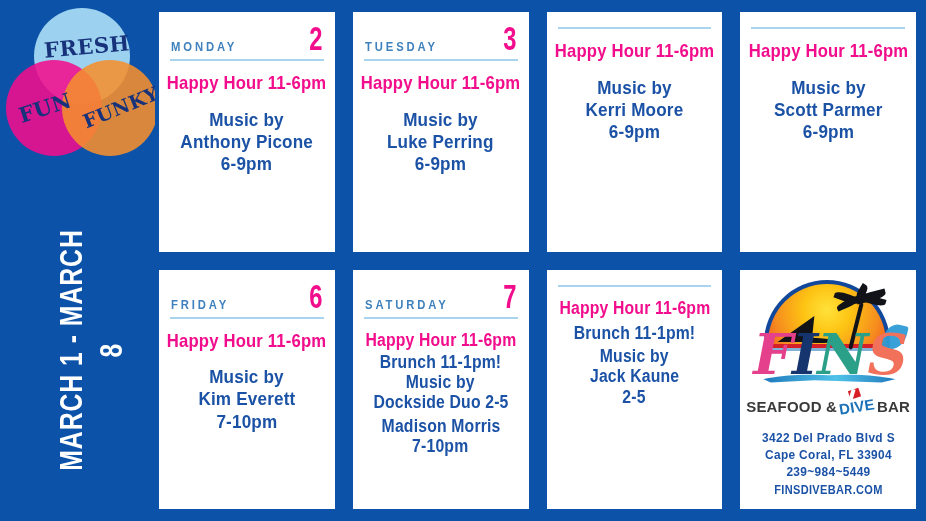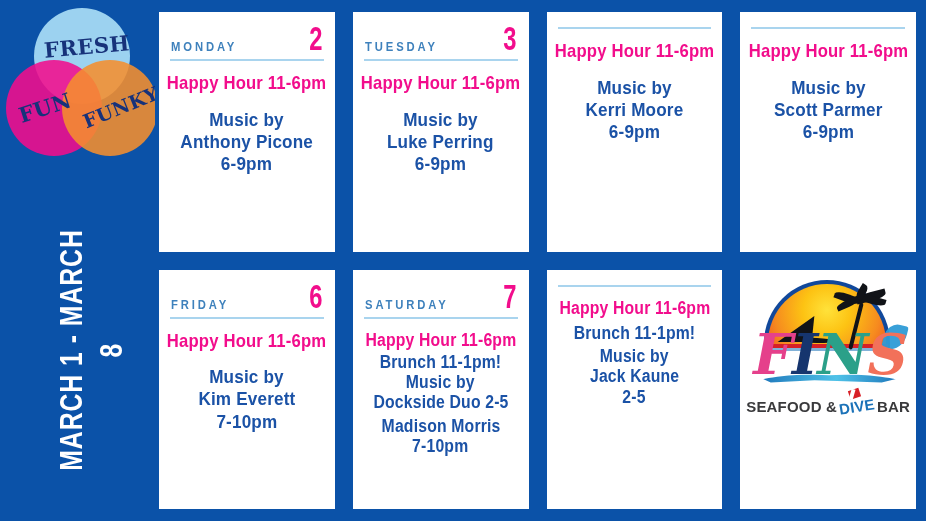--- a/index.html
+++ b/index.html
@@ -333,16 +333,22 @@
 
       <div class="seafood-row">
         <span>SEAFOOD &amp;</span>
         <span class="dive">
           <span class="diveflag"></span>
           <span>DIVE</span>
         </span>
         <span>BAR</span>
       </div>
 
+      <div class="addr">
+        <div>3422 Del Prado Blvd S</div>
+        <div>Cape Coral, FL 33904</div>
+        <div>239~984~5449</div>
+        <div class="web">FINSDIVEBAR.COM</div>
+      </div>
     </div>
 
   </div>
 </div>
 
 </body></html>

